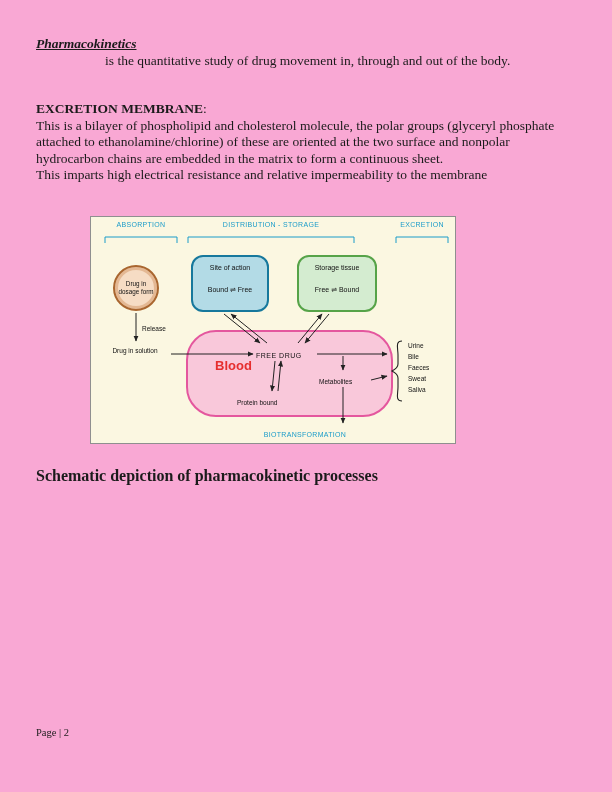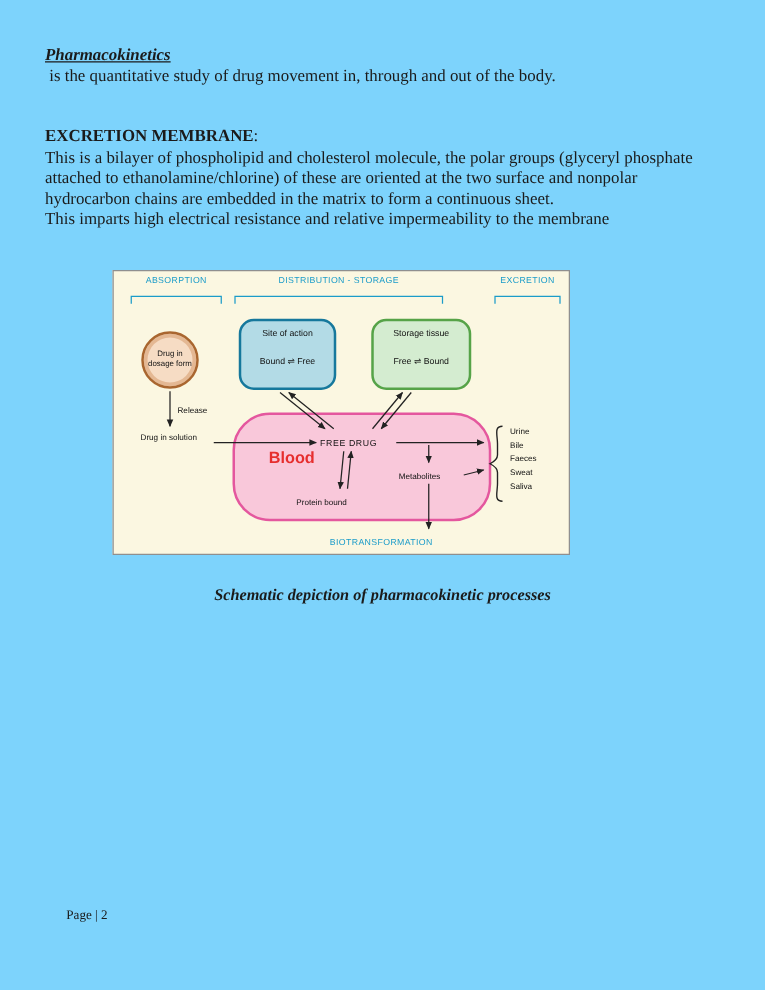--- a/index.html
+++ b/index.html
@@ -1,25 +1,25 @@
 <!DOCTYPE html>
 <html style="--label_blue: #1b9cc9; --diagram_bg: #fbf7e1; --site_fill: #b3dbe6; --site_border: #16789c; --storage_fill: #d4ecd0; --storage_border: #56a348; --blood_fill: #f9c8da; --blood_border: #e4579e; --blood_text: #e62e2e; --circle_fill: #f6dcc4; --circle_border: #a9662f;"><head>
 <meta charset="utf-8">
 <style>
   * { margin:0; padding:0; box-sizing:border-box; }
   html, body { width:612px; height:792px; }
   body { background:#ffffff; font-family:"Liberation Serif", serif; color:#1b1b1b; }
-  .page { position:relative; width:612px; height:792px; overflow:hidden; background:#7dd3fc; }
+  .page { position:relative; width:612px; height:792px; overflow:hidden; background:#f9a8d4; }
   .content { padding:36px 36px 0 36px; font-size:13.5px; line-height:16.5px; }
   .title { font-weight:bold; font-style:italic; text-decoration:underline; }
-  .subtitle { white-space:pre-wrap; }
+  .subtitle { white-space:pre-wrap;text-align:center; }
   .spacer { height:16px; }
   .h2 { font-weight:bold; }
-  .caption { text-align:center; font-weight:bold; font-style:italic; margin-top:24px; font-size:13px; }
-  .footer { position:absolute; left:53px; top:727px; font-size:10.5px; }
+  .caption { text-align:left; font-weight:bold; margin-top:24px; font-size:16px; }
+  .footer { position:absolute; left:36px; top:727px; font-size:10.5px; }
 
   
   .diagram {
     position:relative; width:366px; height:228px; margin:32px 0 0 54px;
     background:var(--diagram_bg, #fbf7e1); border:1px solid #8f8f8f;
     font-family:"Liberation Sans", "DejaVu Sans", sans-serif; color:#111;
   }
   .diagram .abs { position:absolute; }
   .dsvg { position:absolute; left:0; top:0; width:366px; height:228px; }
   .dlabel { font-size:7px; color:var(--label_blue, #1b9cc9); letter-spacing:0.3px; text-align:center; }

